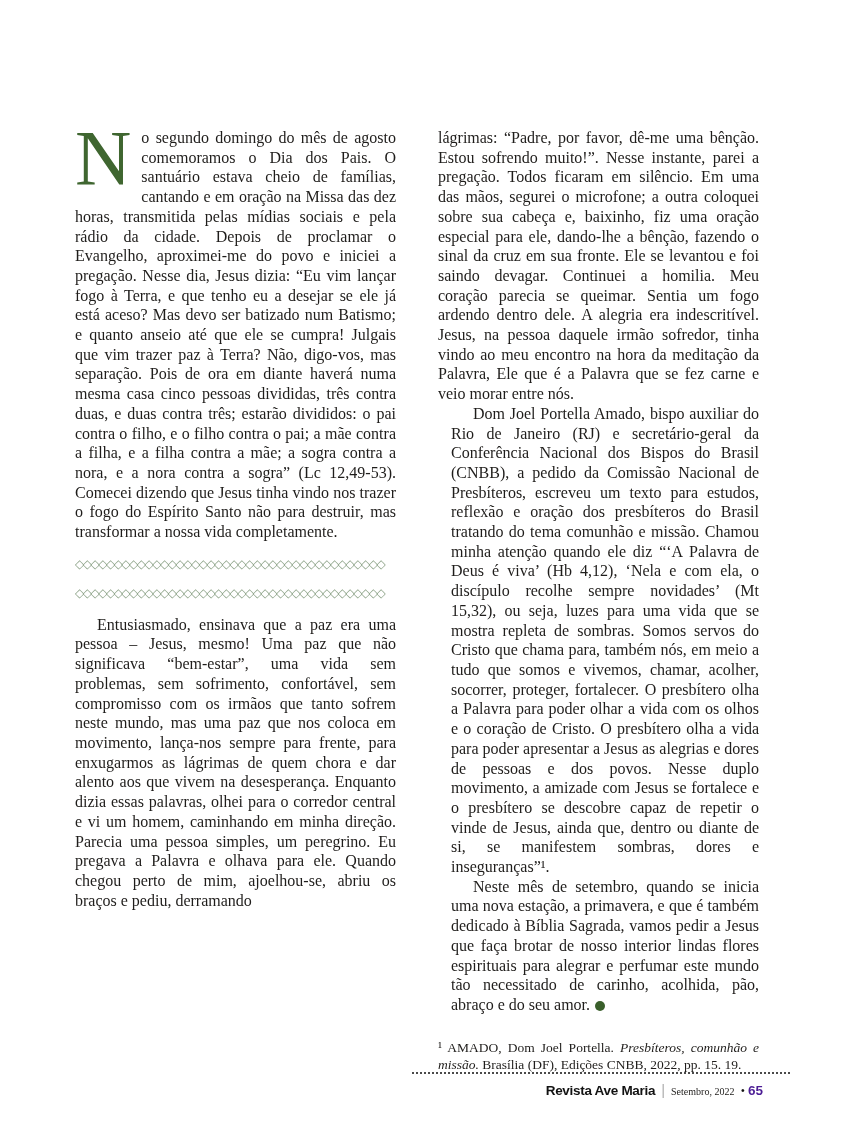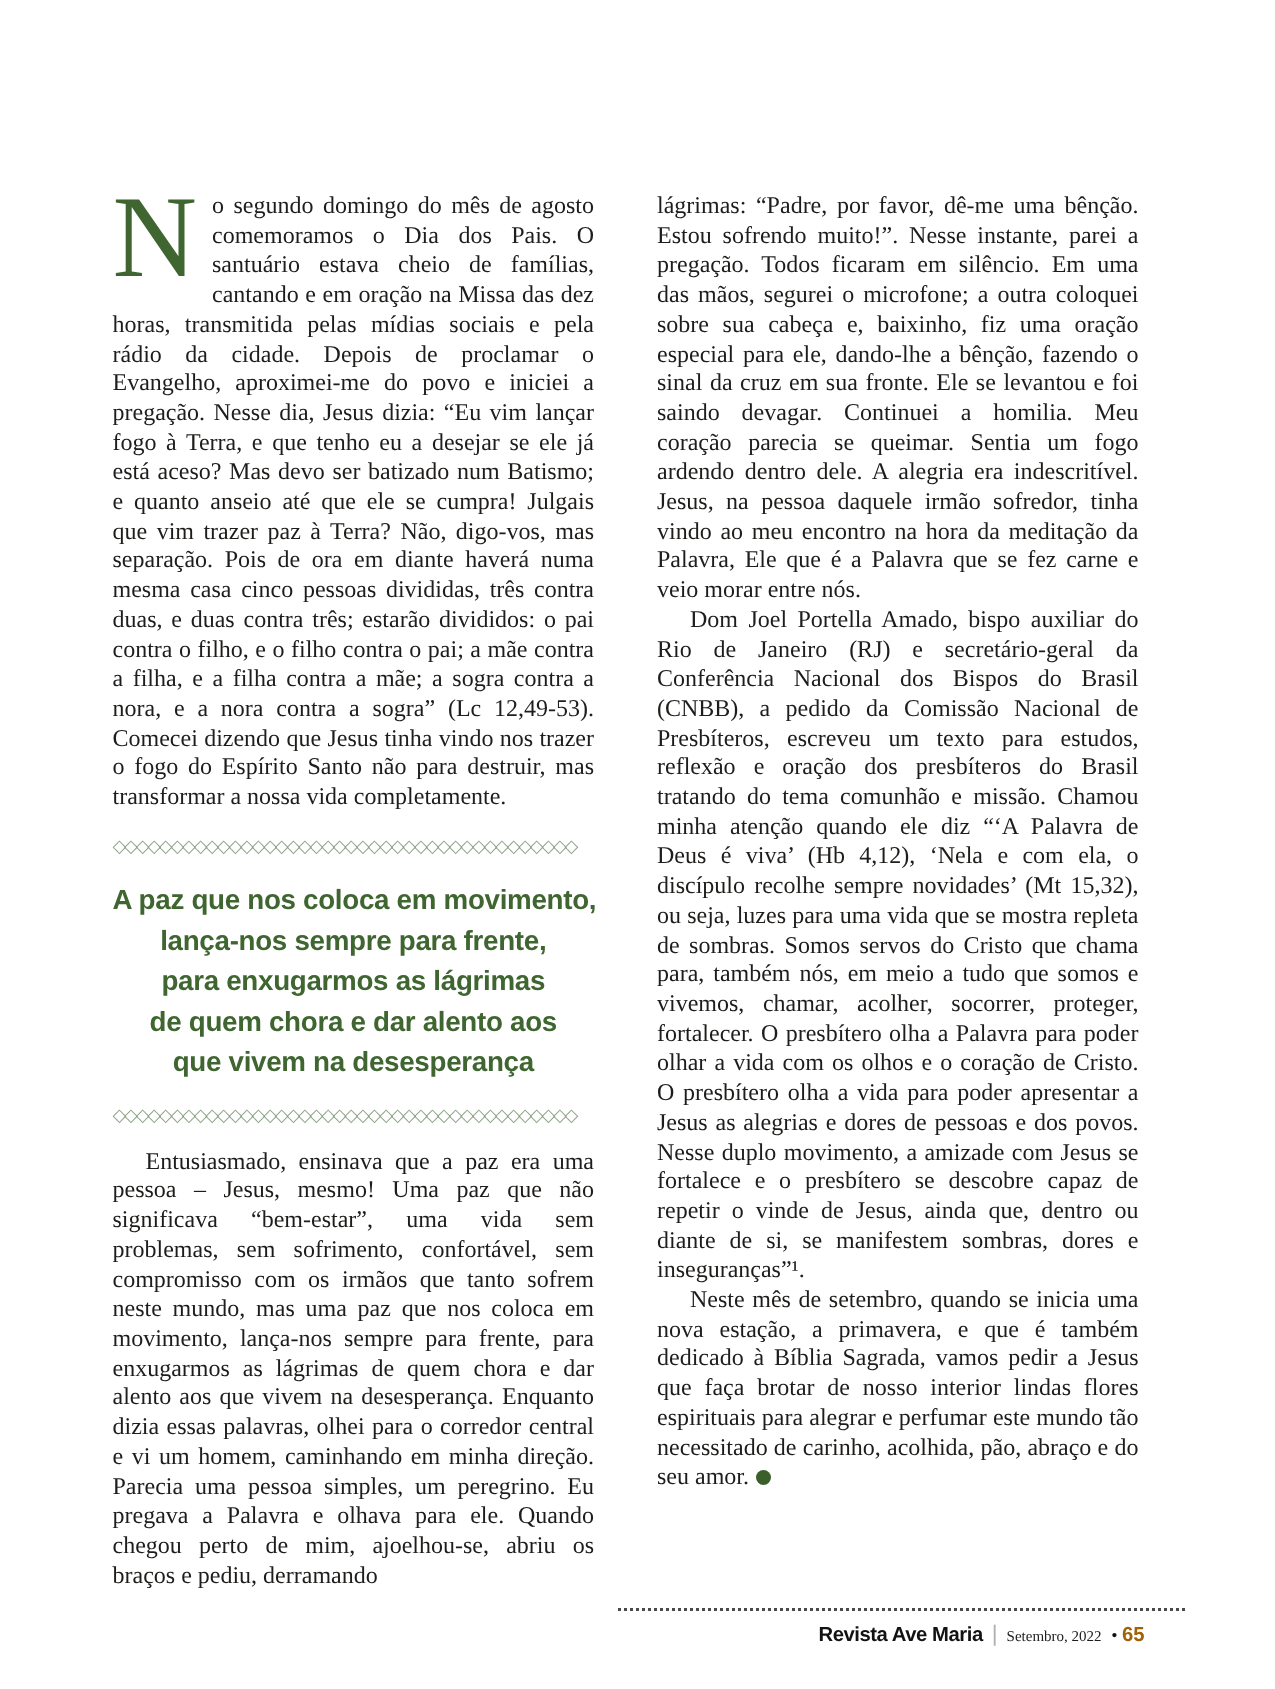--- a/index.html
+++ b/index.html
@@ -52,21 +52,21 @@
     text-align: center;
     color: #3f6630;
     font-family: "Liberation Sans", sans-serif;
     font-weight: bold;
     font-size: 18.5px;
     line-height: 27px;
     letter-spacing: -0.2px;
     margin: 10px 0;
   }
   .quote-line { white-space: nowrap; }
-  .body-text + .body-text { margin-top: 0; }
+  .body-text + .body-text { margin-top: 0; margin-left: 13px; }
   .end-dot {
     display: inline-block;
     width: 10px; height: 10px;
     border-radius: 50%;
     background: #3a5f2b;
     margin-left: 5px;
     vertical-align: -1px;
   }
   .footnote {
     margin-top: 24px;
@@ -112,55 +112,49 @@
     color: #1f1d1b;
   }
   .footer-bullet {
     color: #121212;
     font-size: 12px;
     padding: 0 3px;
   }
   .page-num {
     font-family: "Liberation Sans", sans-serif;
     font-weight: bold;
-    color: #a16207;
+    color: #4c1d95;
   }
 </style>
 </head>
 <body>
 
 <div class="page">
 
   <main class="content">
 
     <div class="col">
       <p class="body-text"><span class="dropcap">N</span><span>o segundo domingo do mês de agosto comemoramos o Dia dos Pais. O santuário estava cheio de famílias, cantando e em oração na Missa das dez horas, transmitida pelas mídias sociais e pela rádio da cidade. Depois de proclamar o Evangelho, aproximei-me do povo e iniciei a pregação. Nesse dia, Jesus dizia: “Eu vim lançar fogo à Terra, e que tenho eu a desejar se ele já está aceso? Mas devo ser batizado num Batismo; e quanto anseio até que ele se cumpra! Julgais que vim trazer paz à Terra? Não, digo-vos, mas separação. Pois de ora em diante haverá numa mesma casa cinco pessoas divididas, três contra duas, e duas contra três; estarão divididos: o pai contra o filho, e o filho contra o pai; a mãe contra a filha, e a filha contra a mãe; a sogra contra a nora, e a nora contra a sogra” (Lc 12,49-53). Comecei dizendo que Jesus tinha vindo nos trazer o fogo do Espírito Santo não para destruir, mas transformar a nossa vida completamente.</span></p>
 
       <div class="separator">◇◇◇◇◇◇◇◇◇◇◇◇◇◇◇◇◇◇◇◇◇◇◇◇◇◇◇◇◇◇◇◇◇◇◇◇◇◇◇◇</div>
 
-      <div class="pull-quote">
-        <div class="quote-line">A paz que nos coloca em movimento,</div>
-        <div class="quote-line">lança-nos sempre para frente,</div>
-        <div class="quote-line">para enxugarmos as lágrimas</div>
-        <div class="quote-line">de quem chora e dar alento aos</div>
-        <div class="quote-line">que vivem na desesperança</div>
-      </div>
 
       <div class="separator">◇◇◇◇◇◇◇◇◇◇◇◇◇◇◇◇◇◇◇◇◇◇◇◇◇◇◇◇◇◇◇◇◇◇◇◇◇◇◇◇</div>
 
       <p class="body-text indent">Entusiasmado, ensinava que a paz era uma pessoa – Jesus, mesmo! Uma paz que não significava “bem-estar”, uma vida sem problemas, sem sofrimento, confortável, sem compromisso com os irmãos que tanto sofrem neste mundo, mas uma paz que nos coloca em movimento, lança-nos sempre para frente, para enxugarmos as lágrimas de quem chora e dar alento aos que vivem na desesperança. Enquanto dizia essas palavras, olhei para o corredor central e vi um homem, caminhando em minha direção. Parecia uma pessoa simples, um peregrino. Eu pregava a Palavra e olhava para ele. Quando chegou perto de mim, ajoelhou-se, abriu os braços e pediu, derramando</p>
     </div>
 
     <div class="col">
       <p class="body-text">lágrimas: “Padre, por favor, dê-me uma bênção. Estou sofrendo muito!”. Nesse instante, parei a pregação. Todos ficaram em silêncio. Em uma das mãos, segurei o microfone; a outra coloquei sobre sua cabeça e, baixinho, fiz uma oração especial para ele, dando-lhe a bênção, fazendo o sinal da cruz em sua fronte. Ele se levantou e foi saindo devagar. Continuei a homilia. Meu coração parecia se queimar. Sentia um fogo ardendo dentro dele. A alegria era indescritível. Jesus, na pessoa daquele irmão sofredor, tinha vindo ao meu encontro na hora da meditação da Palavra, Ele que é a Palavra que se fez carne e veio morar entre nós.</p>
 
       <p class="body-text indent">Dom Joel Portella Amado, bispo auxiliar do Rio de Janeiro (RJ) e secretário-geral da Conferência Nacional dos Bispos do Brasil (CNBB), a pedido da Comissão Nacional de Presbíteros, escreveu um texto para estudos, reflexão e oração dos presbíteros do Brasil tratando do tema comunhão e missão. Chamou minha atenção quando ele diz “‘A Palavra de Deus é viva’ (Hb 4,12), ‘Nela e com ela, o discípulo recolhe sempre novidades’ (Mt 15,32), ou seja, luzes para uma vida que se mostra repleta de sombras. Somos servos do Cristo que chama para, também nós, em meio a tudo que somos e vivemos, chamar, acolher, socorrer, proteger, fortalecer. O presbítero olha a Palavra para poder olhar a vida com os olhos e o coração de Cristo. O presbítero olha a vida para poder apresentar a Jesus as alegrias e dores de pessoas e dos povos. Nesse duplo movimento, a amizade com Jesus se fortalece e o presbítero se descobre capaz de repetir o vinde de Jesus, ainda que, dentro ou diante de si, se manifestem sombras, dores e inseguranças”¹.</p>
 
       <p class="body-text indent"><span>Neste mês de setembro, quando se inicia uma nova estação, a primavera, e que é também dedicado à Bíblia Sagrada, vamos pedir a Jesus que faça brotar de nosso interior lindas flores espirituais para alegrar e perfumar este mundo tão necessitado de carinho, acolhida, pão, abraço e do seu amor.</span><span class="end-dot"></span></p>
 
+      <div class="footnote"><span>¹ AMADO, Dom Joel Portella. </span><em>Presbíteros, comunhão e missão.</em><span> Brasília (DF), Edições CNBB, 2022, pp. 15. 19.</span></div>
     </div>
 
   </main>
 
   <footer class="page-footer">
     <div class="footer-rule"></div>
     <div class="footer-text">
       <span class="mag-name">Revista Ave Maria</span><span class="footer-divider">|</span><span class="issue">Setembro, 2022</span>
       <span class="footer-bullet">•</span><span class="page-num">65</span>
     </div>

